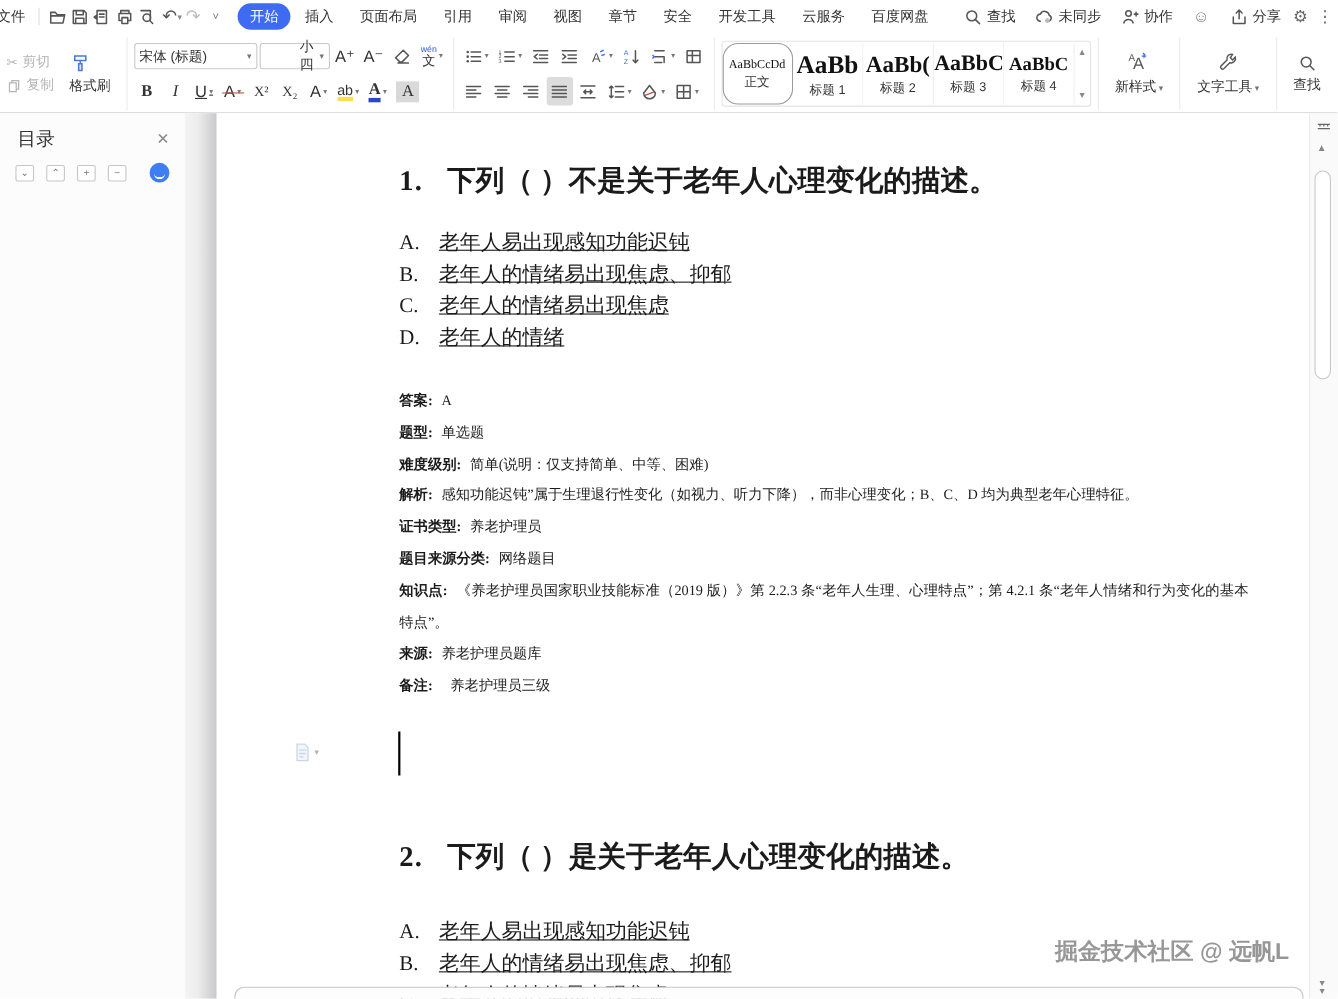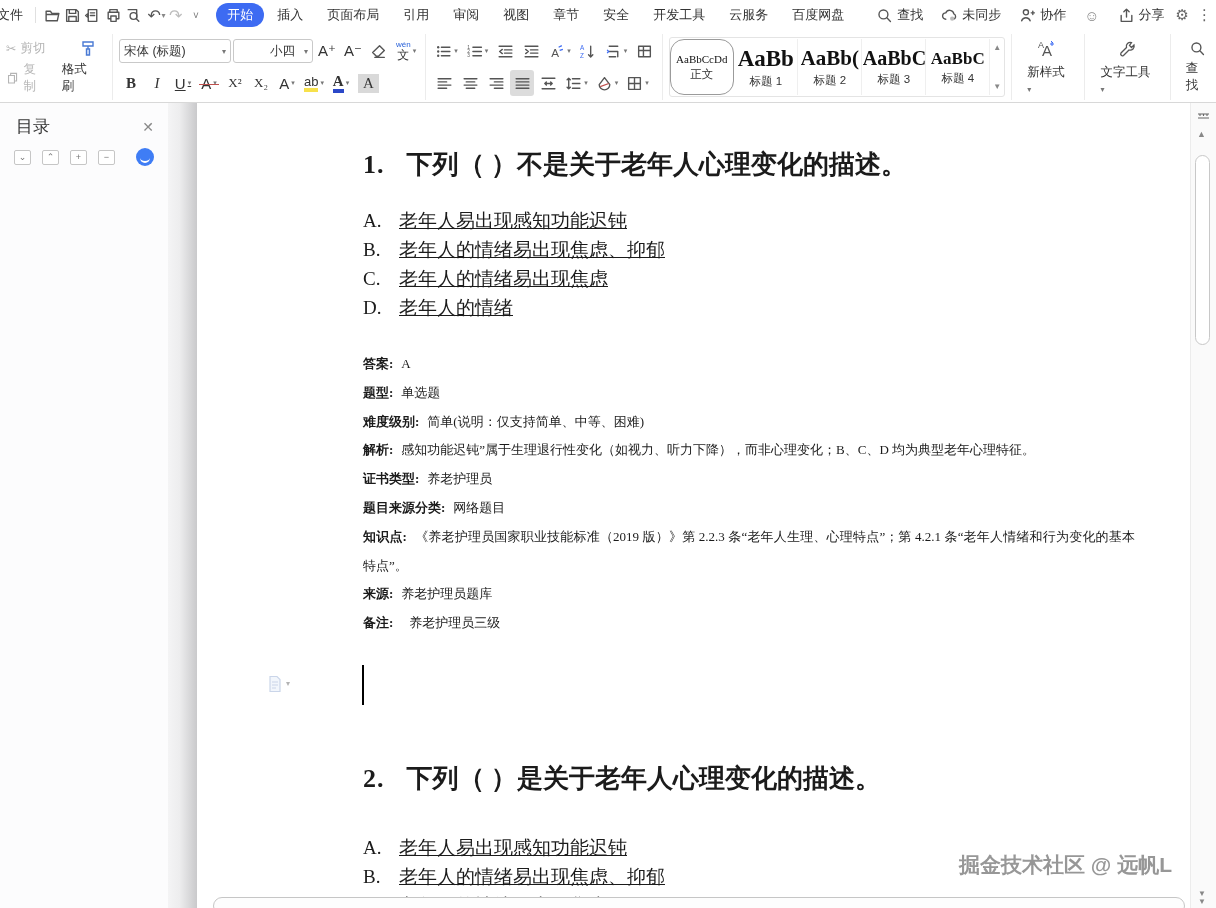--- a/index.html
+++ b/index.html
@@ -26,25 +26,25 @@
   
   .ribbon { height:73px; display:flex; align-items:stretch; border-bottom:1px solid #d8d8d8; background:#fff; padding:4px 0 2px 0; }
   .rgroup { display:flex; flex-direction:column; justify-content:center; padding:0 6px; position:relative; }
   .rgroup + .rgroup { border-left:1px solid #ececec; }
   .rrow { display:flex; align-items:center; gap:2px; height:32px; }
   .rbtn { min-width:24px; height:26px; display:inline-flex; align-items:center; justify-content:center; border-radius:3px; color:#333; font-size:15px; padding:0 3px; position:relative; }
   .rbtn.small-caret::after { content:"▾"; font-size:7px; color:#777; margin-left:2px; }
   .rbtn.toggled { background:#dcdcdc; }
   .clip-col { display:flex; flex-direction:column; gap:4px; justify-content:center; font-size:12.5px; color:#b5b5b5; }
   .clip-line { display:flex; align-items:center; gap:4px; }
-  .fmt-painter { display:flex; flex-direction:column; align-items:flex-end; justify-content:center; font-size:12.5px; color:#333; padding:0 8px; gap:2px; }
+  .fmt-painter { display:flex; flex-direction:column; align-items:flex-start; justify-content:center; font-size:12.5px; color:#333; padding:0 8px; gap:2px; }
   .combo { border:1px solid #c9c9c9; border-radius:3px; height:24px; display:flex; align-items:center; justify-content:space-between; font-size:12.5px; padding:0 4px; background:#fff; color:#333; }
   .combo .dd { font-size:8px; color:#777; margin-left:4px; }
   .fname { width:112px; }
-  .fsize { width:80px;padding-left:36px; }
+  .fsize { width:64px;padding-left:36px; }
   .bi { font-weight:bold; font-family:"Liberation Serif",serif; }
   .it { font-style:italic; font-family:"Liberation Serif",serif; }
   .un { text-decoration:underline; }
   .strike-a { position:relative; }
   .strike-a::before { content:""; position:absolute; left:2px; right:2px; top:55%; border-top:1.5px solid #c0504d; }
   .supsub { font-size:13px; font-family:"Liberation Serif",serif; }
   .hl-ab { border-bottom:4px solid #f7e14c; line-height:1; font-size:13px; }
   .col-a { border-bottom:4px solid #2b48c8; line-height:1; font-weight:bold; font-family:"Liberation Serif",serif; }
   .shade-a { background:#d9d9d9; padding:1px 5px; font-family:"Liberation Serif",serif; }
   .pinyin { display:flex; flex-direction:column; align-items:center; line-height:1; font-size:8px; color:#2a62d9; }

